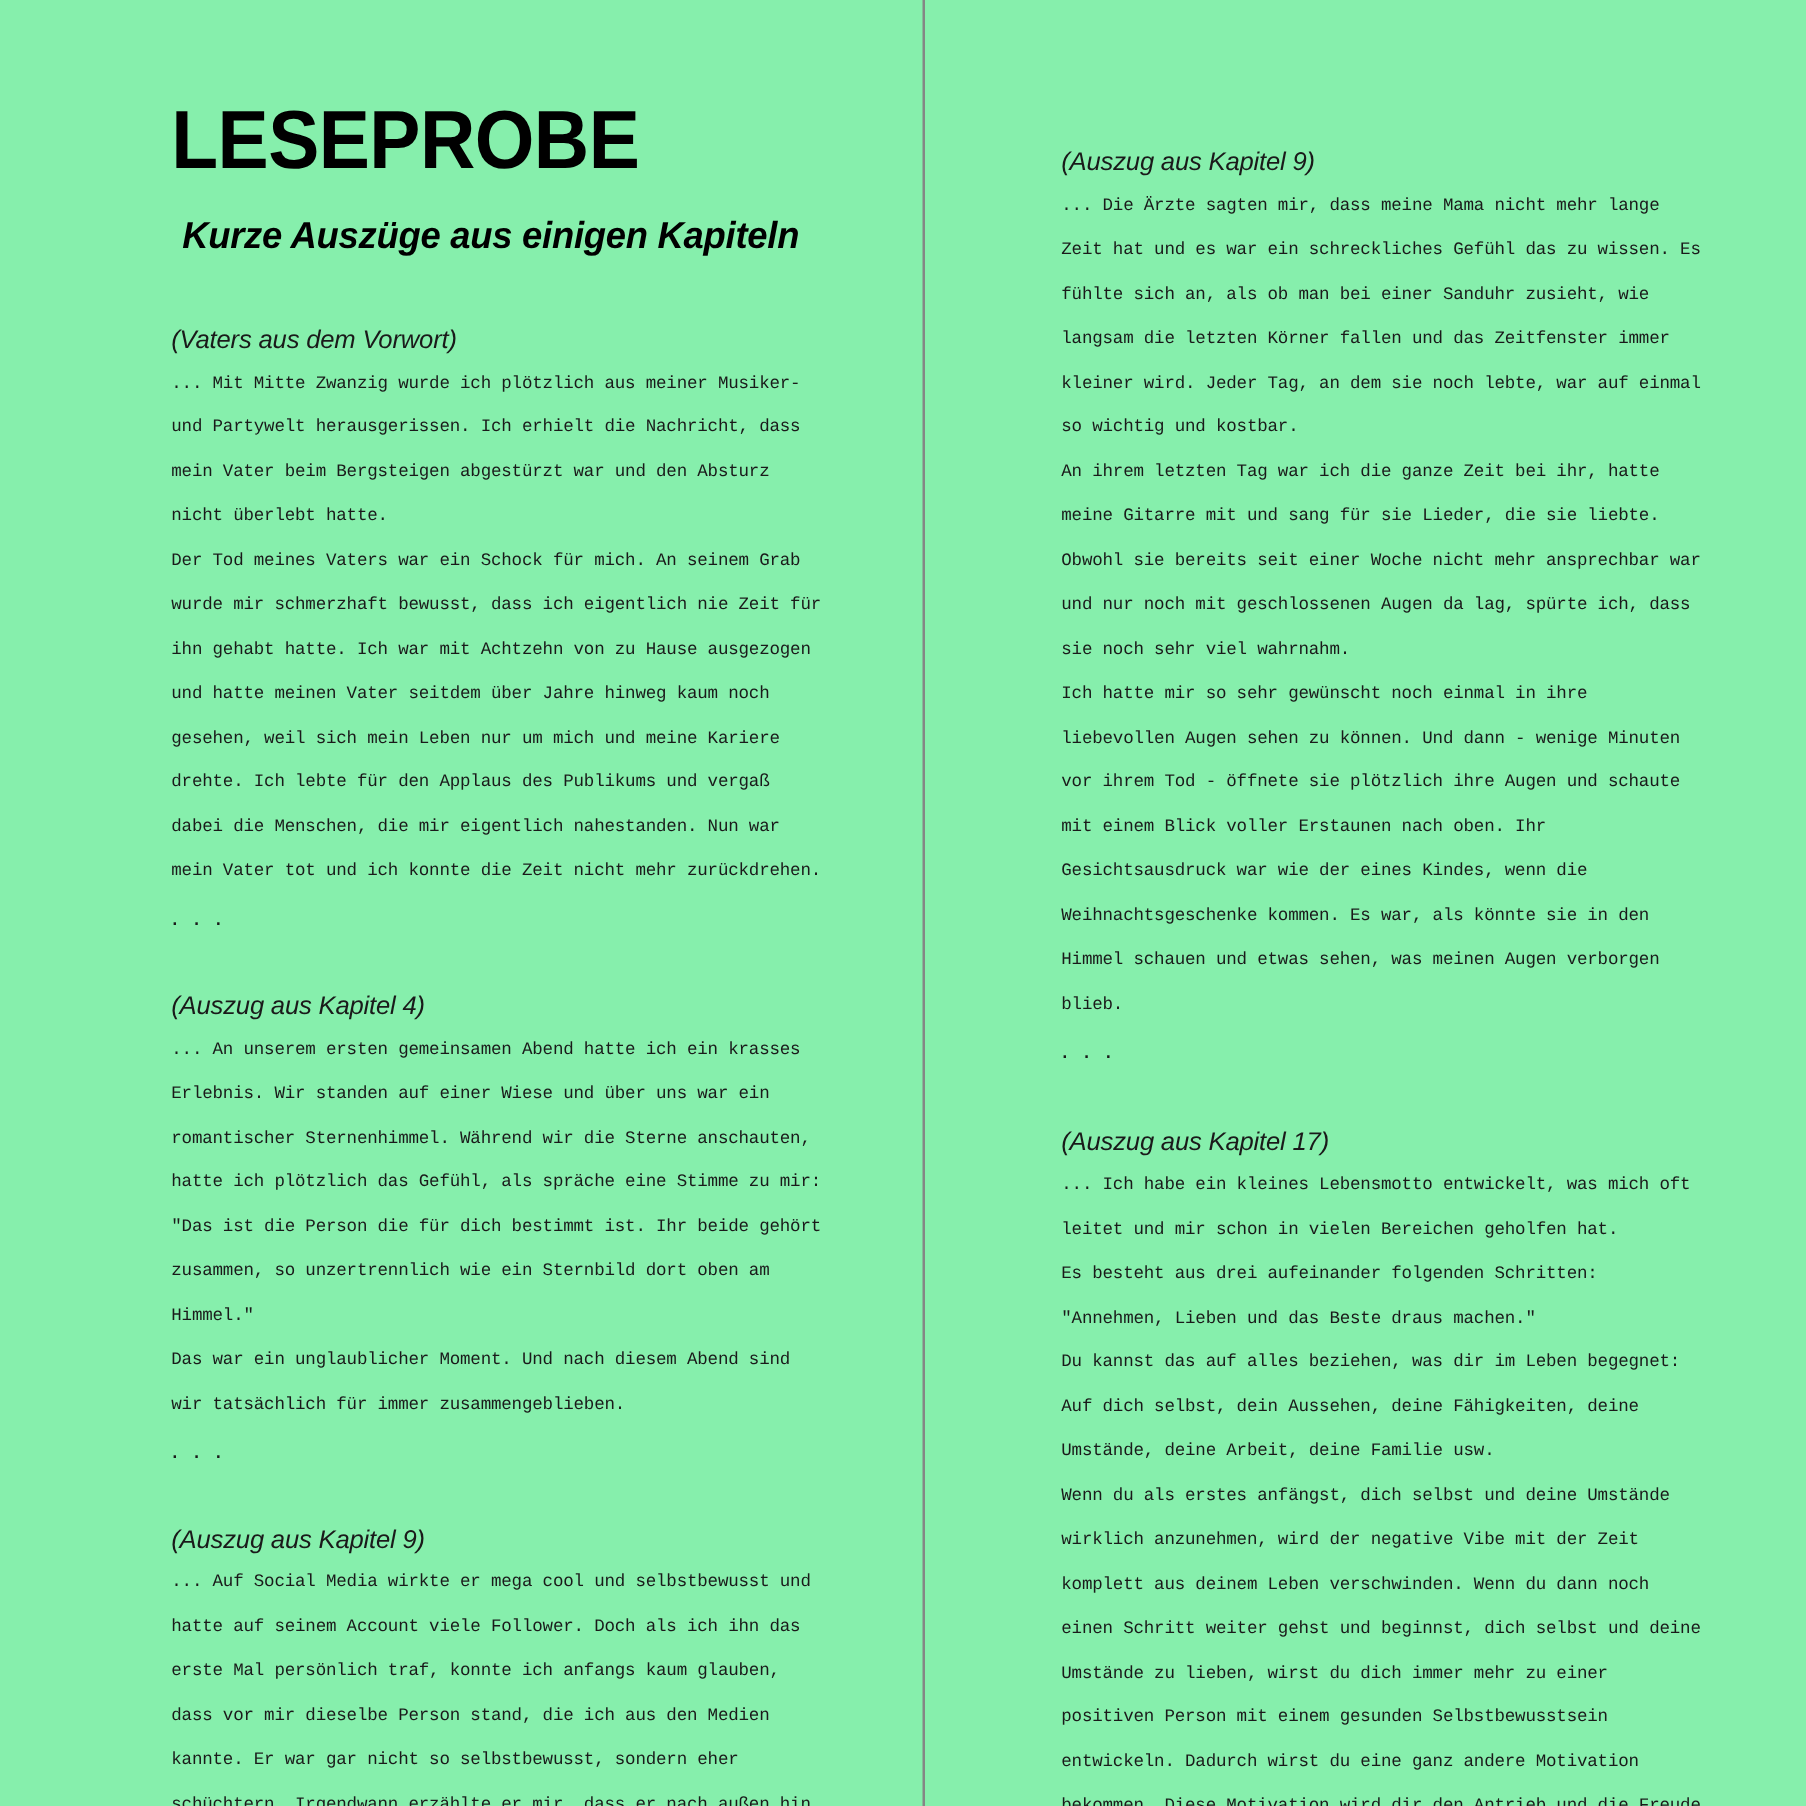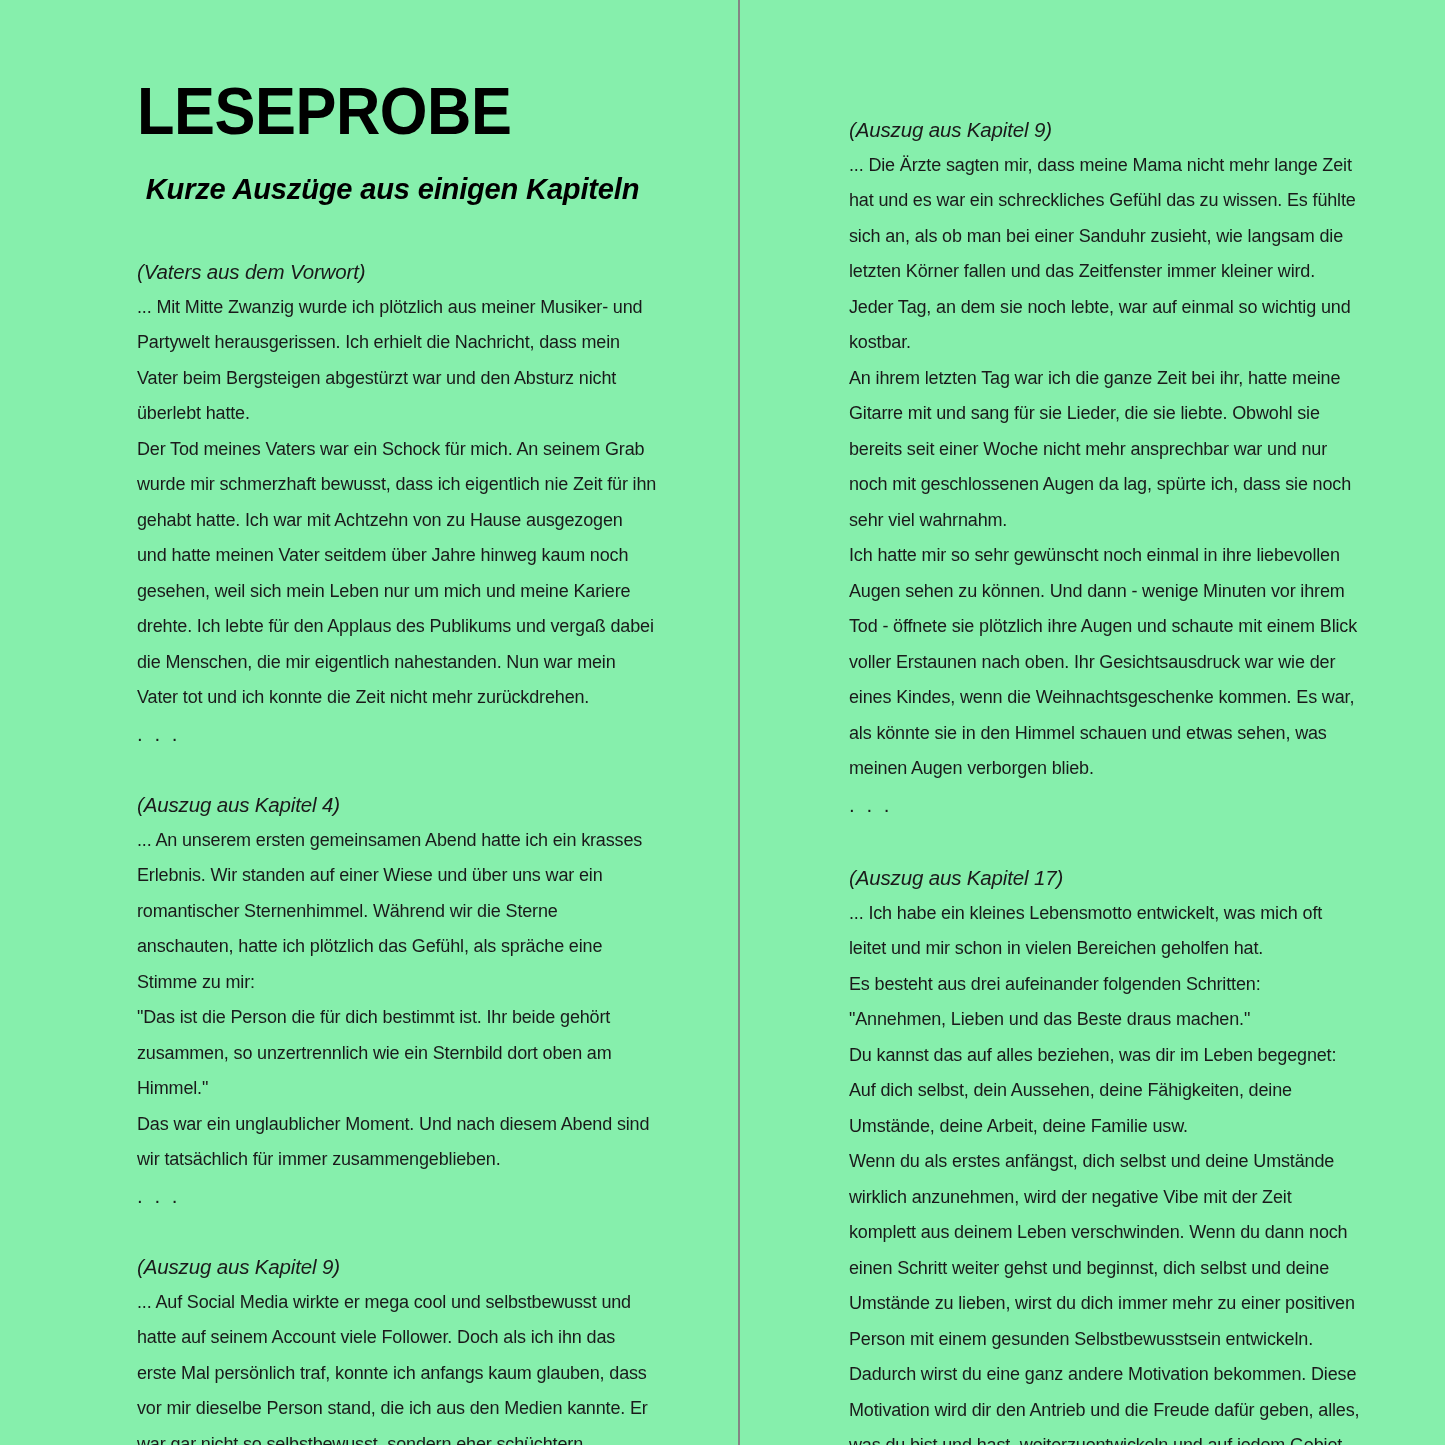--- a/index.html
+++ b/index.html
@@ -63,25 +63,26 @@
     margin: 0;
   }
   .excerpt-heading {
     font-style: italic;
     font-size: 20.5px;
     line-height: 35.5px;
     margin: 0;
     letter-spacing: -0.15px;
   }
   .excerpt-body {
-    font-size: 18px;
+    font-size: 14px;
     line-height: 35.5px;
     margin: 0;
     letter-spacing: -0.15px;
     white-space: pre-line;
+    font-family: Liberation Mono, monospace;
   }
   .ellipsis {
     font-size: 20.5px;
     line-height: 35.5px;
     margin: 0;
     letter-spacing: 3px;
   }
   .sp-before-first-left { height: 48px; }
   .gap { height: 36px; }
   .gap-right { height: 38px; }

